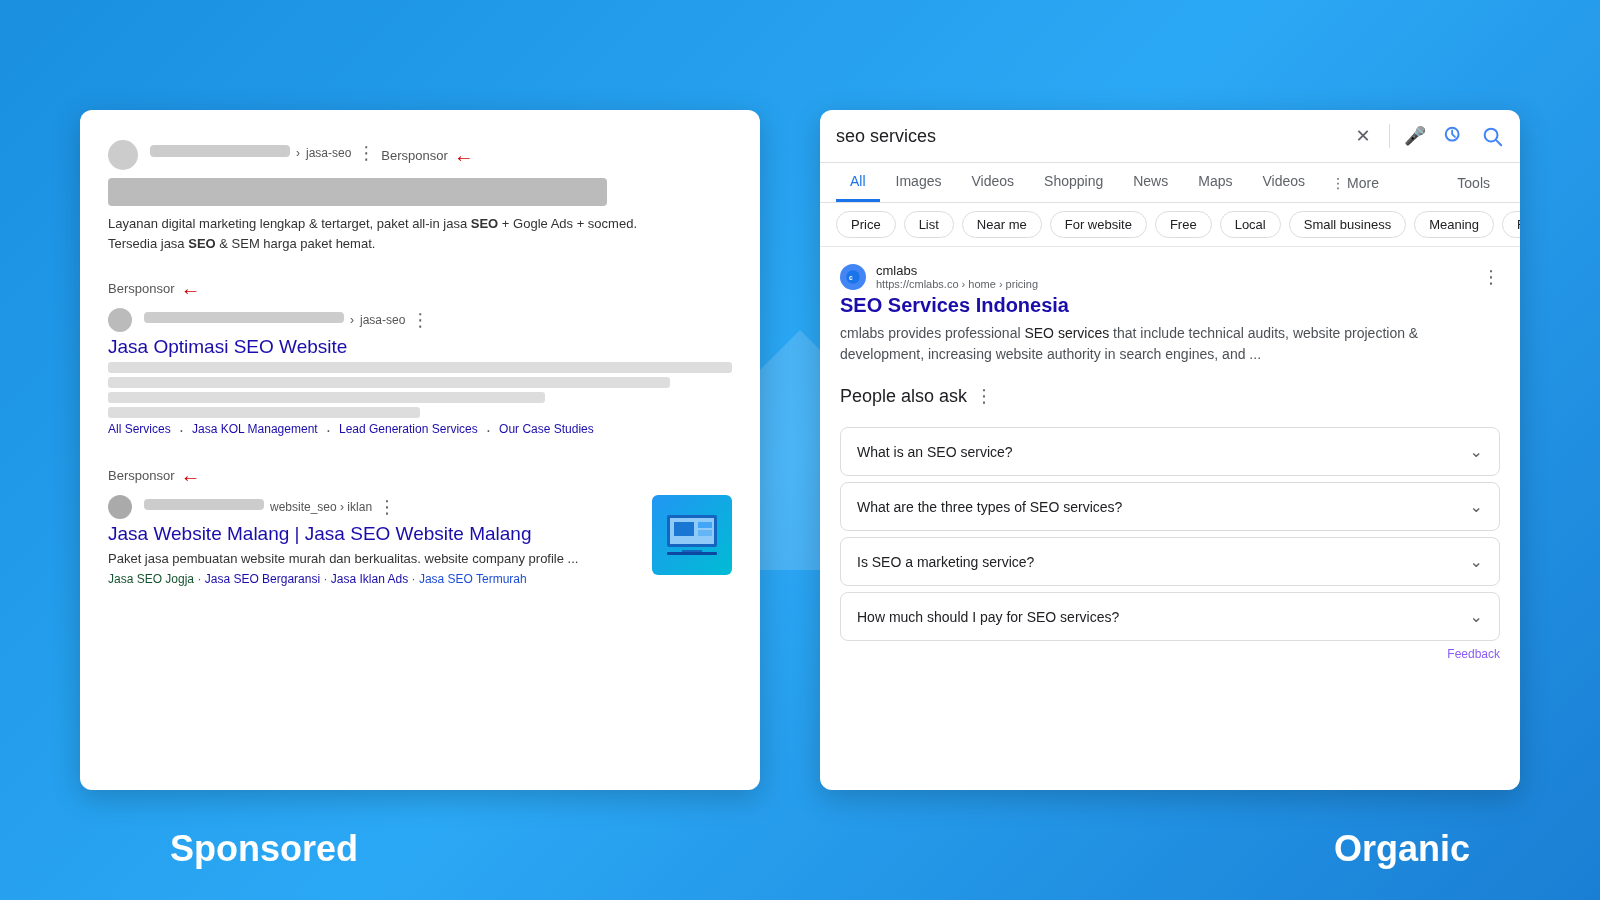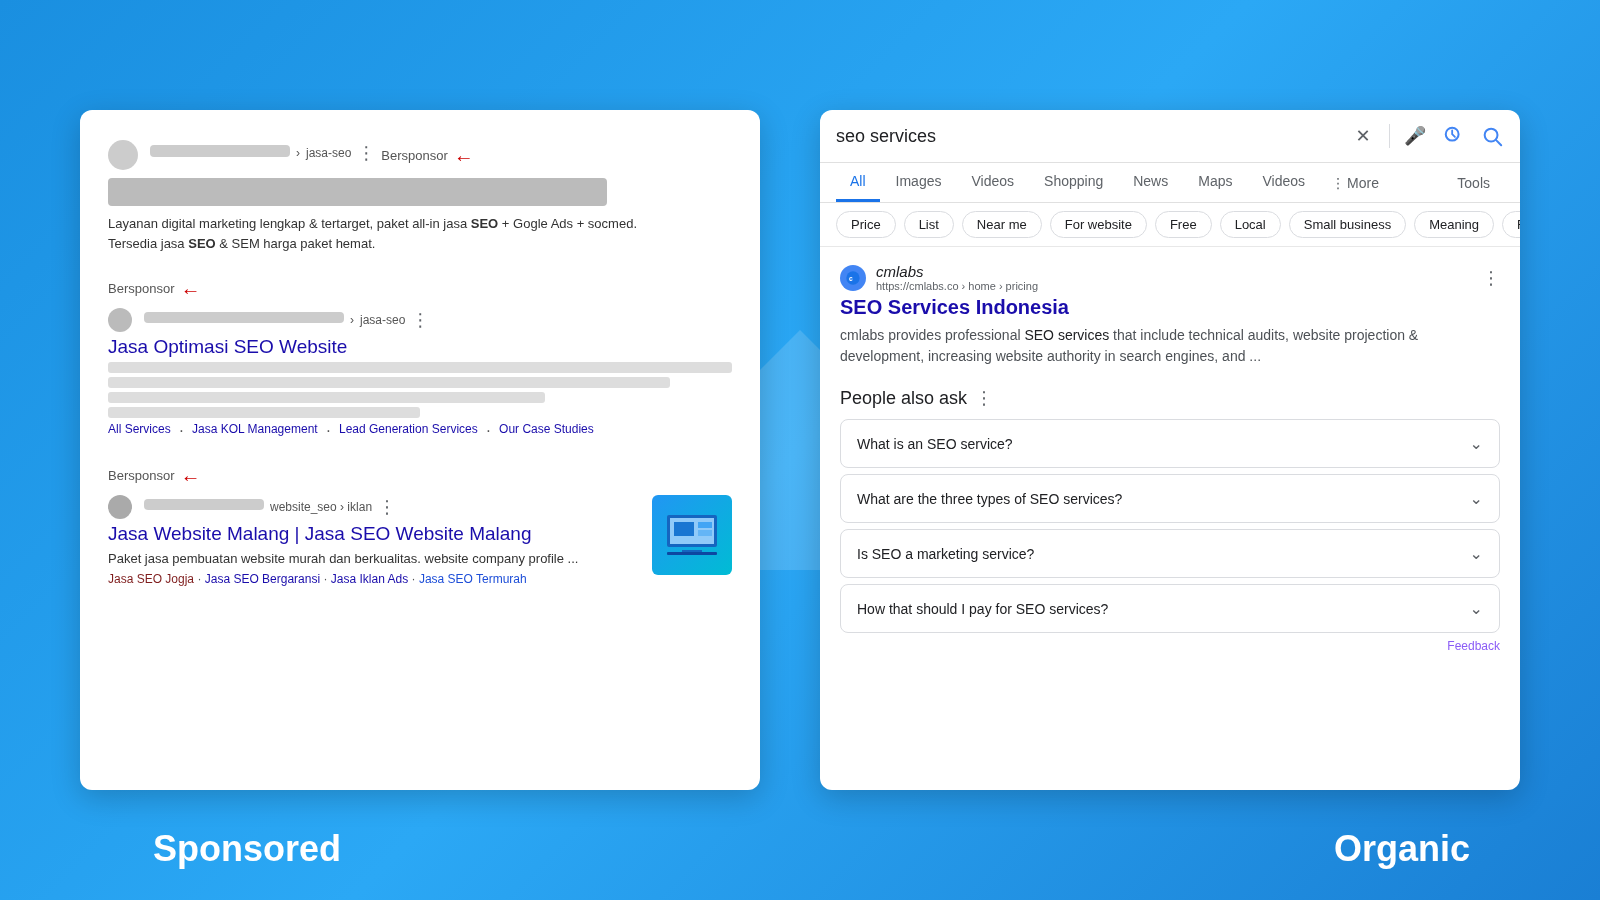--- a/index.html
+++ b/index.html
@@ -48,21 +48,21 @@
       overflow: hidden;
       padding: 0;
       margin-top: 0;
       margin-left: 30px;
     }
 
     
     .label-sponsored {
       position: absolute;
       bottom: 30px;
-      left: 153px;
+      left: 170px;
       color: #fff;
       font-size: 36px;
       font-weight: bold;
     }
     .label-organic {
       position: absolute;
       bottom: 30px;
       right: 130px;
       color: #fff;
       font-size: 36px;
@@ -283,21 +283,21 @@
       border-radius: 50%;
       background: #4285f4;
       display: flex;
       align-items: center;
       justify-content: center;
       color: #fff;
       font-size: 10px;
       font-weight: bold;
     }
     .site-info { flex: 1; }
-    .site-name { font-size: 15px; color: #202124; font-weight: 500; font-style: italic; }
+    .site-name { font-size: 13px; color: #202124; font-weight: 500; }
     .site-url { font-size: 11px; color: #5f6368; }
     .three-dots { color: #5f6368; font-size: 18px; cursor: pointer; }
 
     .result-title {
       font-size: 20px;
       color: #1a0dab;
       font-weight: bold;
       margin-bottom: 6px;
       cursor: pointer;
       text-decoration: none;
@@ -307,21 +307,21 @@
       font-size: 14px;
       color: #4d5156;
       line-height: 1.5;
     }
     .result-description b { color: #202124; font-weight: 500; }
 
     .people-ask-header {
       display: flex;
       align-items: center;
       gap: 8px;
-      margin: 20px 0 10px;
+      margin: 20px 0 20px;
     }
     .people-ask-title {
       font-size: 18px;
       color: #202124;
       font-weight: 500;
     }
 
     .faq-item {
       border: 1px solid #dadce0;
       border-radius: 8px;
@@ -436,21 +436,21 @@
         <div class="ad-url-row">
           <div class="ad-logo" style="width:24px;height:24px;background:#aaa;border-radius:50%;"></div>
           <div class="blurred-bar" style="height:11px;width:120px;"></div>
           <span style="font-size:12px;color:#555">website_seo › iklan</span>
           <span class="three-dots">⋮</span>
         </div>
         <a class="ad-title-link" href="#">Jasa Website Malang | Jasa SEO Website Malang</a>
         <p class="ad-description">
           Paket jasa pembuatan website murah dan berkualitas. website company profile ...<br>
           <span style="color:#1a0dab;font-size:12px;">
-            <a href="#" style="color:#7f1d1d;text-decoration:none;">Jasa SEO Jogja</a>
+            <a href="#" style="color:#14532d;text-decoration:none;">Jasa SEO Jogja</a>
             <span style="color:#555"> · </span>
             <a href="#" style="color:#1a0dab;text-decoration:none;">Jasa SEO Bergaransi</a>
             <span style="color:#555"> · </span>
             <a href="#" style="color:#1a0dab;text-decoration:none;">Jasa Iklan Ads</a>
             <span style="color:#555"> · </span>
             <a href="#" style="color:#1d4ed8;text-decoration:none;text-align:right;">Jasa SEO Termurah</a>
           </span>
         </p>
       </div>
     </div>
@@ -538,21 +538,21 @@
       </div>
       <div class="faq-item">
         <span class="faq-question">What are the three types of SEO services?</span>
         <span class="faq-chevron">⌄</span>
       </div>
       <div class="faq-item">
         <span class="faq-question">Is SEO a marketing service?</span>
         <span class="faq-chevron">⌄</span>
       </div>
       <div class="faq-item">
-        <span class="faq-question">How that should I pay for SEO services?</span>
+        <span class="faq-question">How much should I pay for SEO services?</span>
         <span class="faq-chevron">⌄</span>
       </div>
 
       <div class="feedback-link">
         <span>Feedback</span>
       </div>
     </div>
 
   </div>
 </div>

